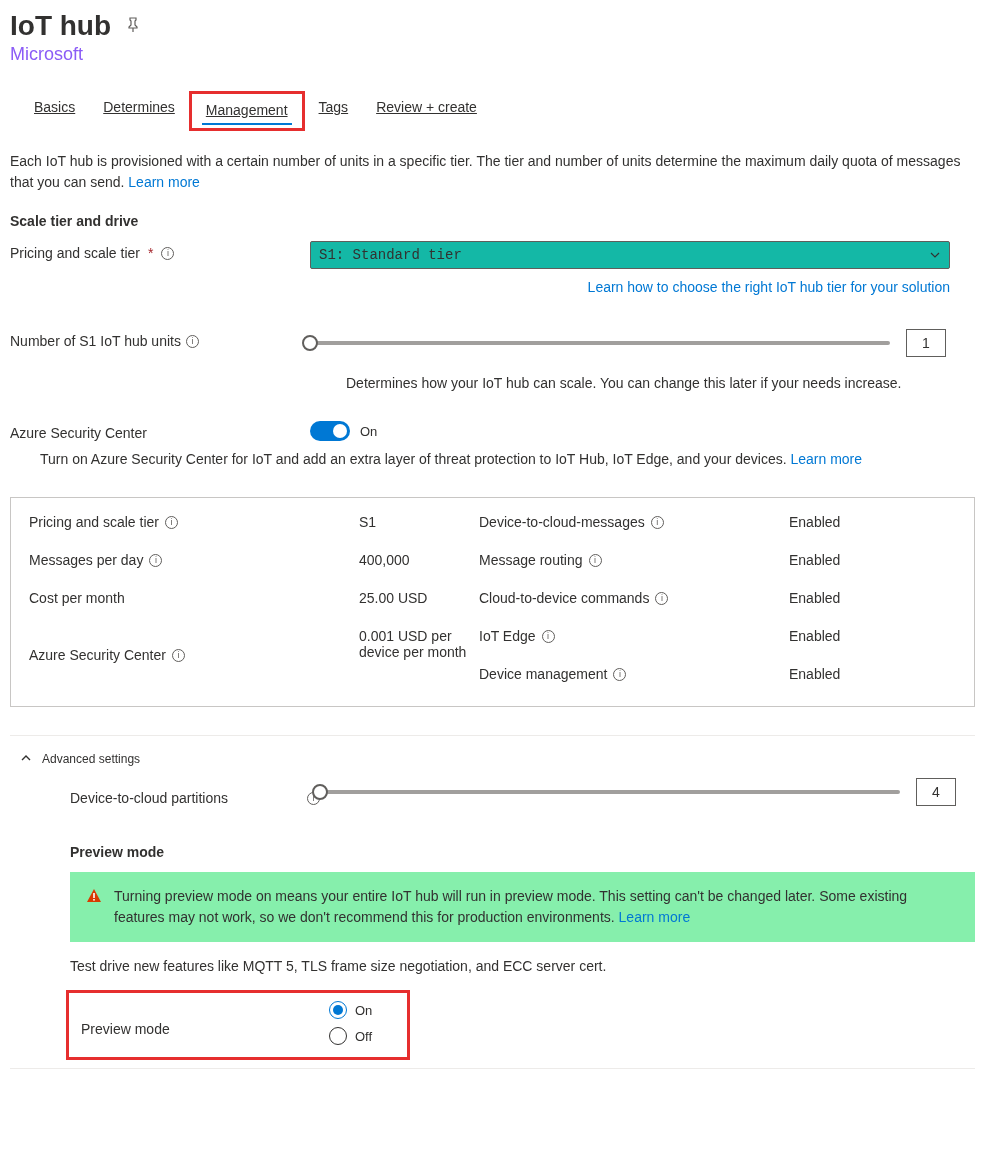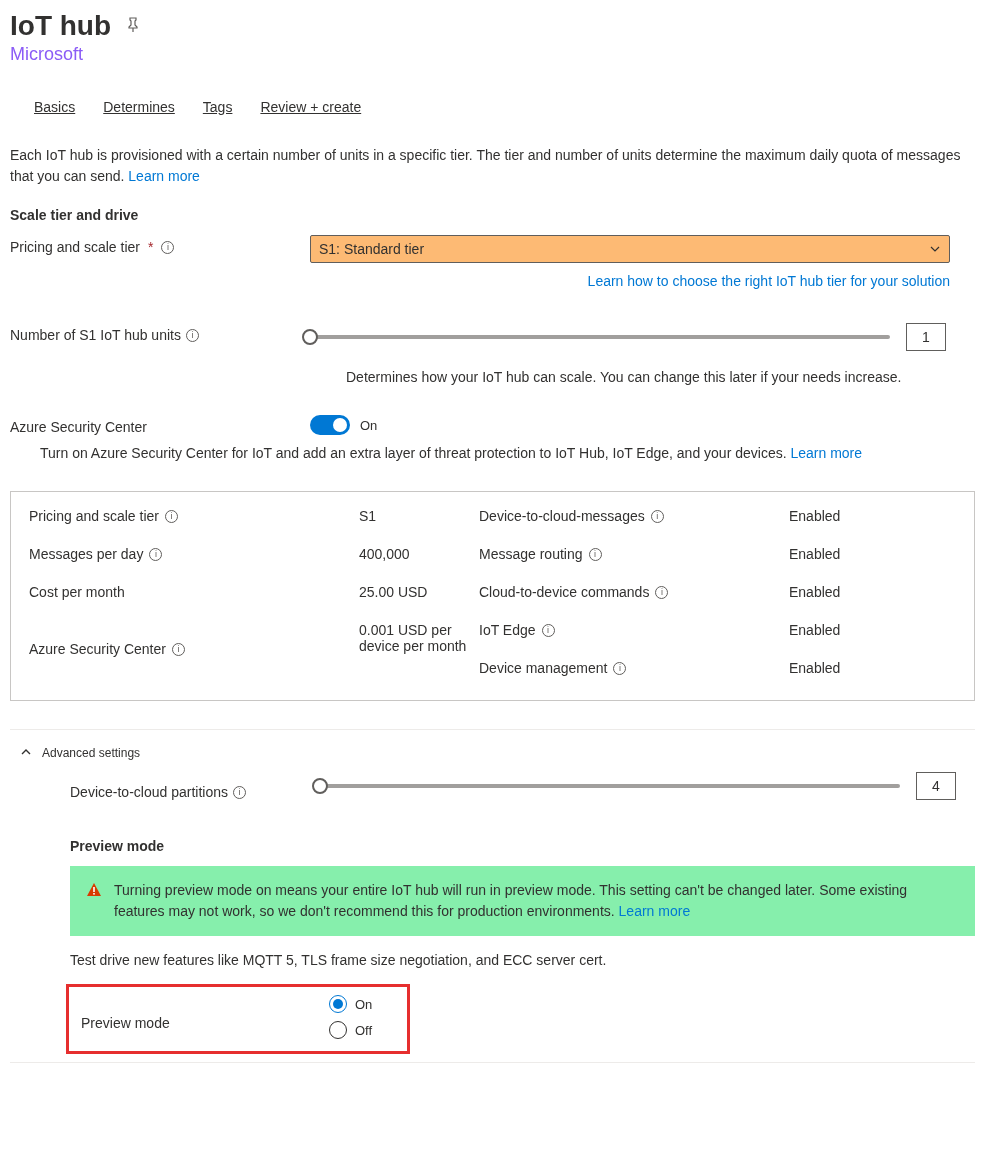--- a/index.html
+++ b/index.html
@@ -33,23 +33,24 @@
   .form-label { width: 300px; font-size: 14px; padding-top: 4px; display:flex; align-items:center; gap:5px;}
   .required { color: #a4262c; margin: 0 3px; }
   .info-icon {
     display: inline-flex; justify-content: center; align-items: center;
     width: 13px; height: 13px; border: 1px solid #605e5c; border-radius: 50%;
     font-size: 9px; color: #605e5c; cursor: pointer; font-style: normal;
     line-height: 1; padding-bottom:0px;
   }
   .select {
     flex: 1; height: 28px; border: 1px solid #605e5c; border-radius: 2px;
-    padding: 0 28px 0 8px; font-size: 14px; background: #fdba74;
+    padding: 0 28px 0 8px; font-size: 14px; background: #14b8a6;
     display: flex; align-items: center; position: relative; cursor: pointer;
     max-width: 640px;
+    font-family: Liberation Mono, monospace;
   }
   .chevron-down {
     position: absolute; right: 8px; top: 50%; transform: translateY(-50%);
     width: 12px; height: 12px;
   }
   .sub-link-row { margin-left: 300px; max-width: 640px; text-align: right; font-size: 14px; margin-bottom: 34px;}
   .slider-row { display: flex; align-items: center; margin-bottom: 8px; }
   .slider-track {
     flex: 1; height: 4px; background: #a19f9d; border-radius: 2px;
     position: relative; margin-right: 16px; max-width: 580px;
@@ -108,20 +109,21 @@
     <svg class="pin-icon" viewBox="0 0 16 16" fill="none" stroke="currentColor" stroke-width="1.2">
       <path d="M5 1h6v2l-1 1v4l2 2v1H4v-1l2-2V4L5 3V1zM8 11v4"></path>
     </svg>
   </span>
 </div>
 <div class="subtitle">Microsoft</div>
 
 <div class="tabs">
   <div class="tab">Basics</div>
   <div class="tab">Determines</div>
+  <div class="tab active highlight-box">Management</div>
   <div class="tab">Tags</div>
   <div class="tab">Review + create</div>
 </div>
 
 <div class="desc">
   <span>Each IoT hub is provisioned with a certain number of units in a specific tier. The tier and number of units determine the maximum daily quota of messages that you can send.</span>
   <span> </span>
   <span class="link">Learn more</span>
 </div>
 
@@ -230,21 +232,21 @@
 
 <div class="adv-header">
   <svg class="chev-up" viewBox="0 0 12 12" fill="none" stroke="#323130" stroke-width="1.4">
       <path d="M2 8l4-4 4 4"></path>
     </svg>
   <span>Advanced settings</span>
 </div>
 
 <div class="adv-body">
   <div class="form-row" style="align-items:center; margin-bottom:30px;">
-    <div class="form-label" style="width:250px;">
+    <div class="form-label" style="width:250px;justify-content:space-between;">
       <span>Device-to-cloud partitions</span>
       <span class="info-icon">i</span>
     </div>
     <div class="slider-row" style="flex:1;">
       <div class="slider-track">
         <div class="slider-thumb"></div>
       </div>
       <div class="slider-value">4</div>
     </div>
   </div>

